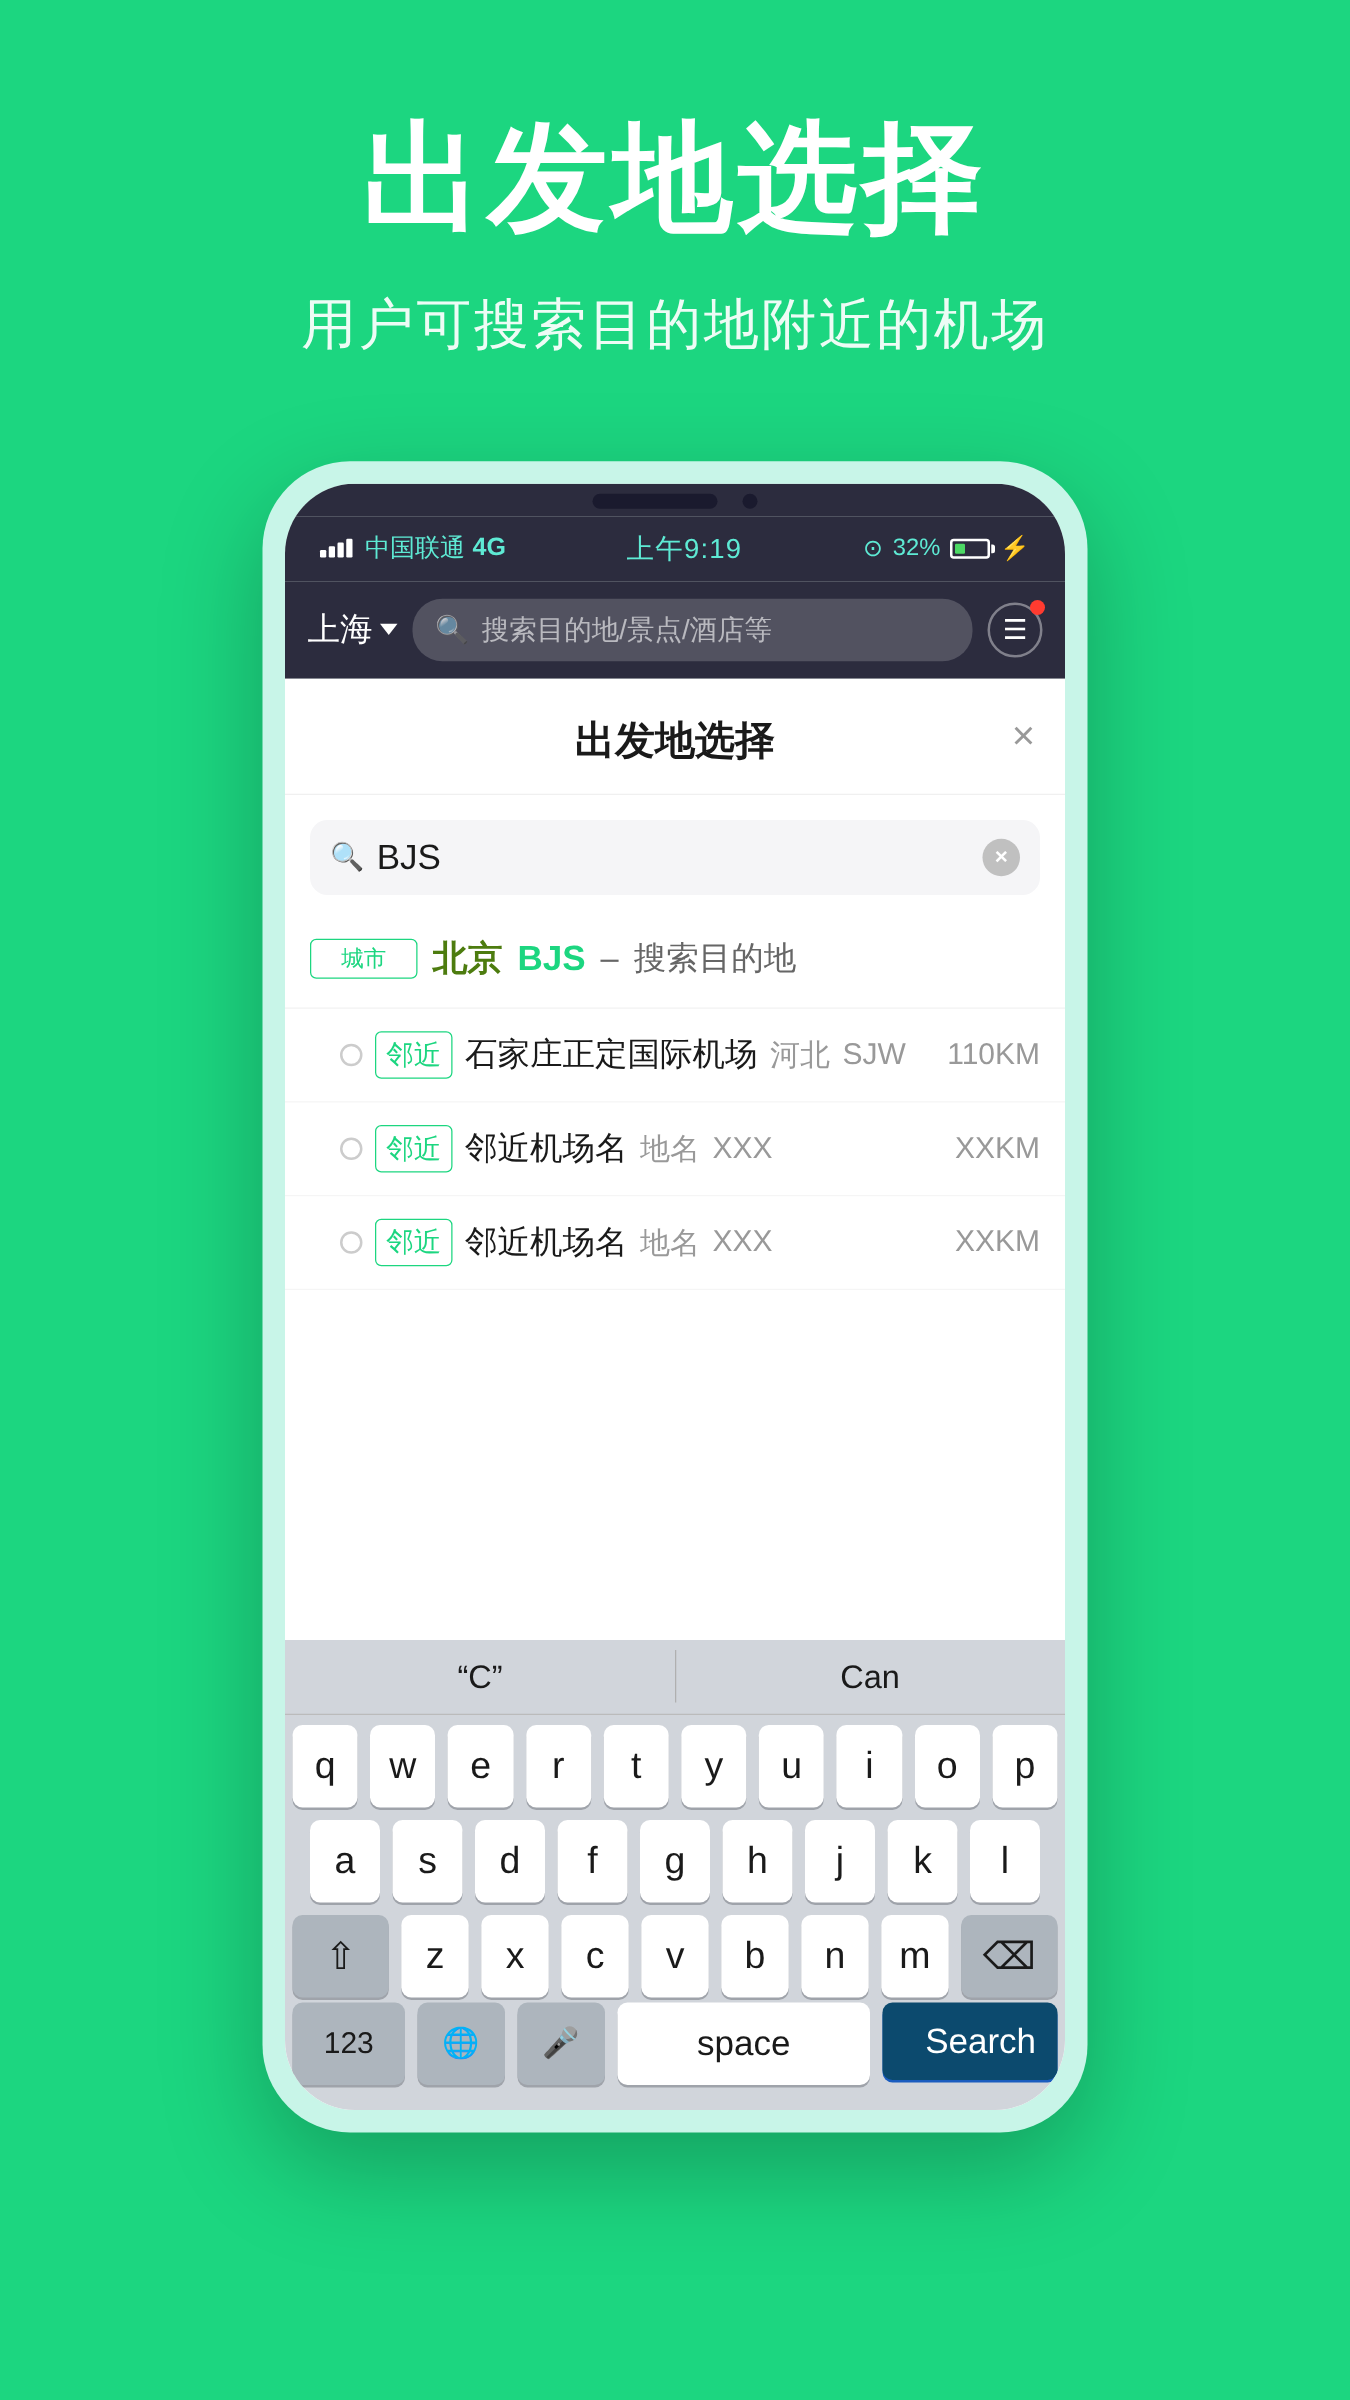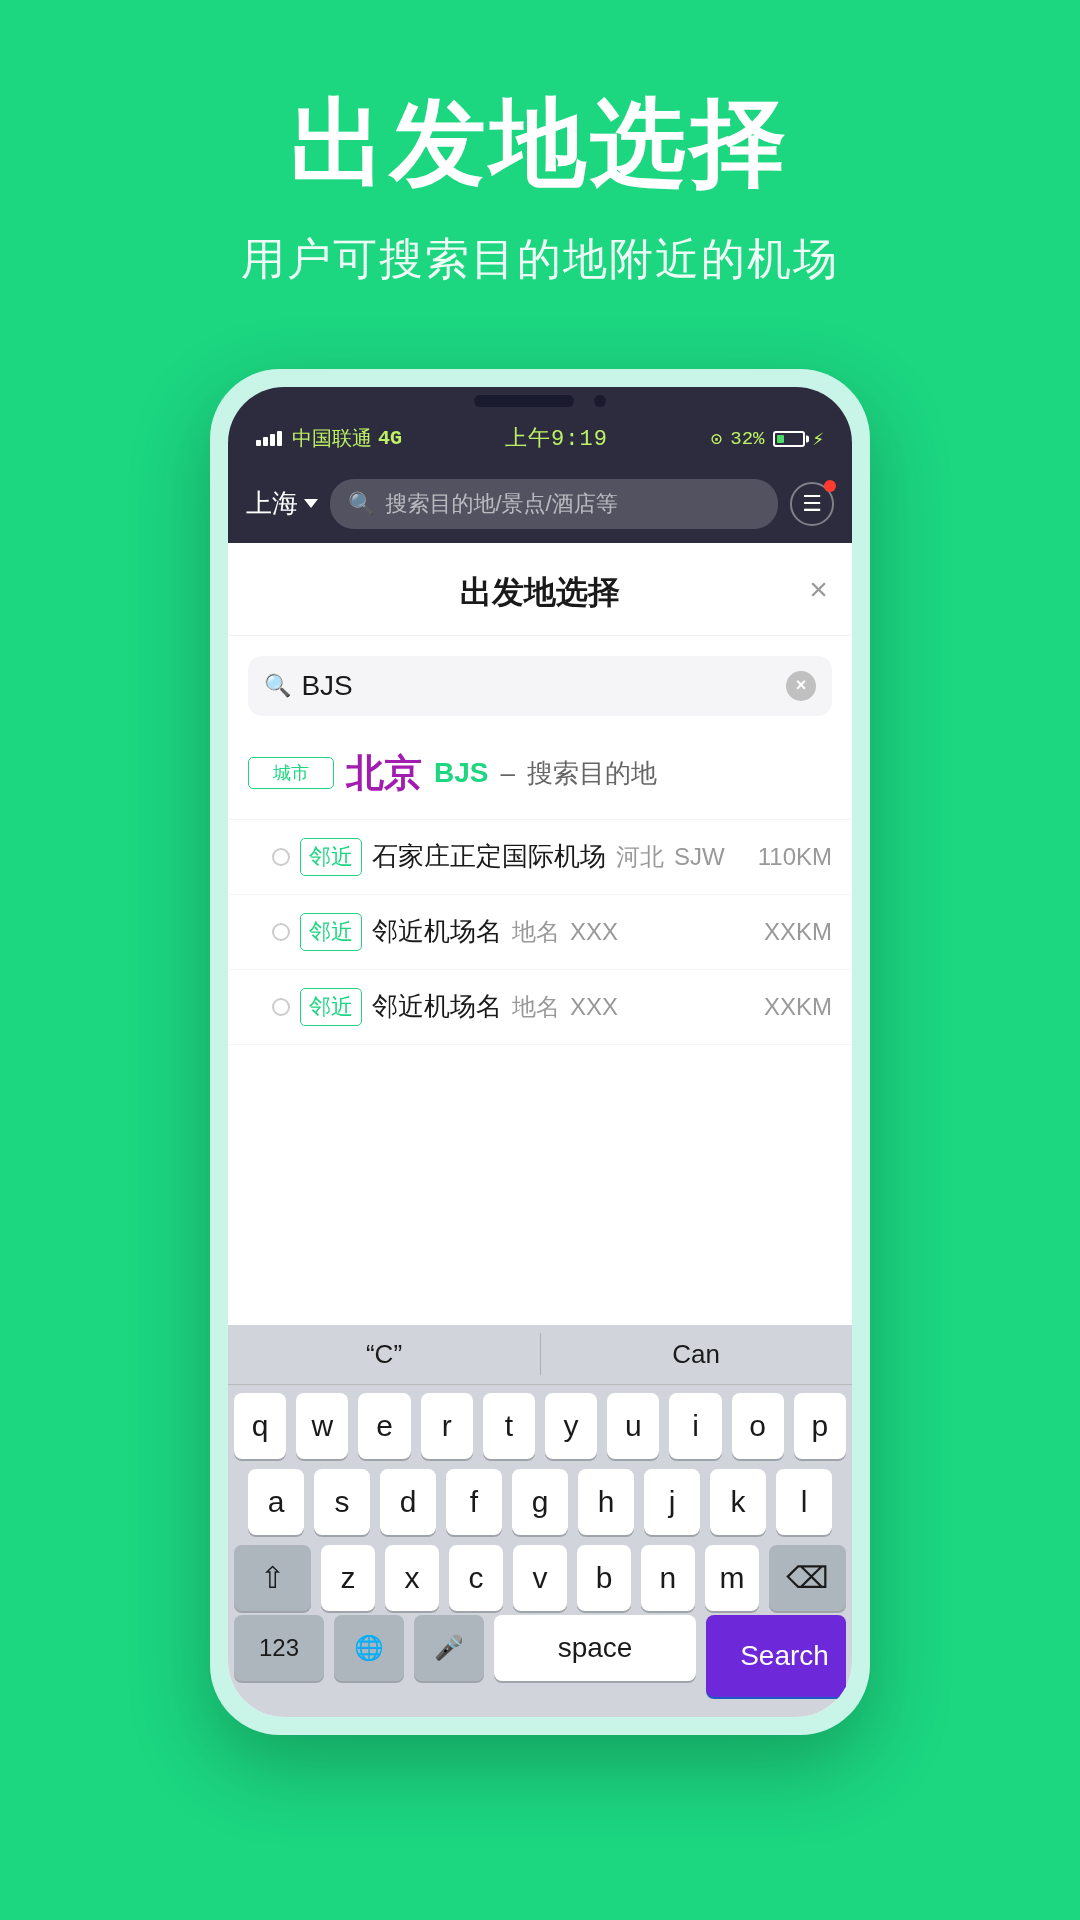--- a/index.html
+++ b/index.html
@@ -56,27 +56,27 @@
     .phone-inner {
       background: #f0fdf8;
       border-radius: 56px;
       overflow: hidden;
       width: 100%;
     }
 
     
     .status-bar {
       background: #2c2c3e;
-      color: #bef264;
-      display: flex;
+      color: #5eead4;
+      display: flex;
+      align-items: center;
       justify-content: space-between;
       padding: 10px 28px;
       font-size: 22px;
       height: 52px;
-      font-family: Liberation Mono, monospace;
     }
 
     .status-left {
       display: flex;
       align-items: center;
       gap: 6px;
     }
 
     .signal-bars {
       display: flex;
@@ -293,23 +293,23 @@
       background: transparent;
       border: 1.5px solid #1CD680;
       color: #1CD680;
       font-size: 18px;
       padding: 3px 24px;
       border-radius: 5px;
       white-space: nowrap;
     }
 
     .city-name {
-      font-size: 38px;
+      font-size: 28px;
       font-weight: 600;
-      color: #a21caf;
+      color: #4d7c0f;
     }
 
     .city-code {
       color: #1CD680;
       font-size: 28px;
       font-weight: 600;
     }
 
     .city-dash {
       color: #666;
@@ -493,24 +493,24 @@
       display: flex;
       align-items: center;
       justify-content: center;
       font-size: 28px;
       color: #1a1a1a;
       box-shadow: 0 2px 0 #9fa3aa;
       cursor: pointer;
     }
 
     .key-search {
-      background: #6d28d9;
+      background: #0c4a6e;
       color: #fff;
       border-radius: 8px;
-      height: 82px;
+      height: 62px;
       width: 140px;
       display: flex;
       align-items: center;
       justify-content: center;
       font-size: 28px;
       box-shadow: 0 2px 0 #1a5cbf;
       cursor: pointer;
       padding-left: 17px;
     }
 

